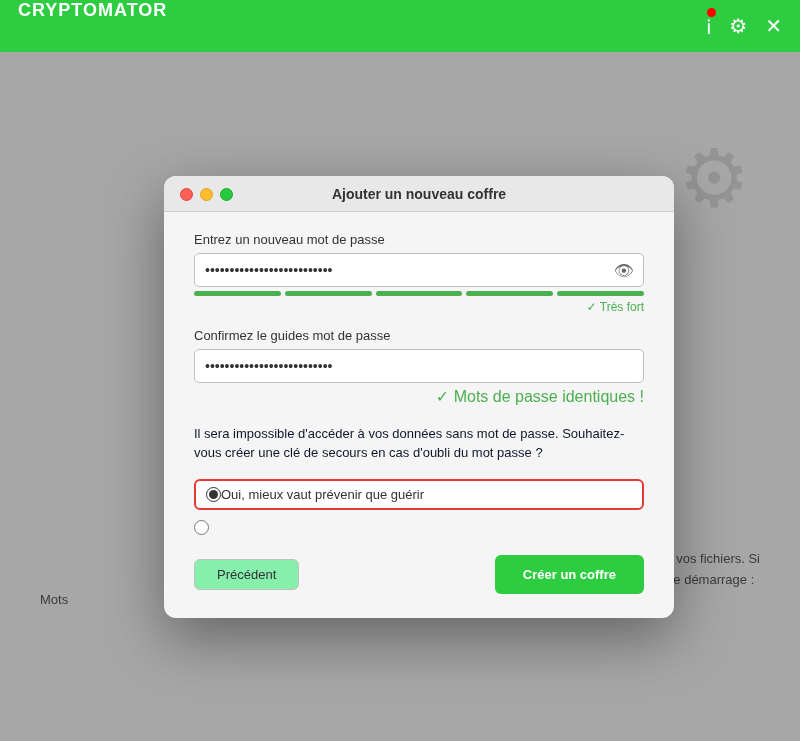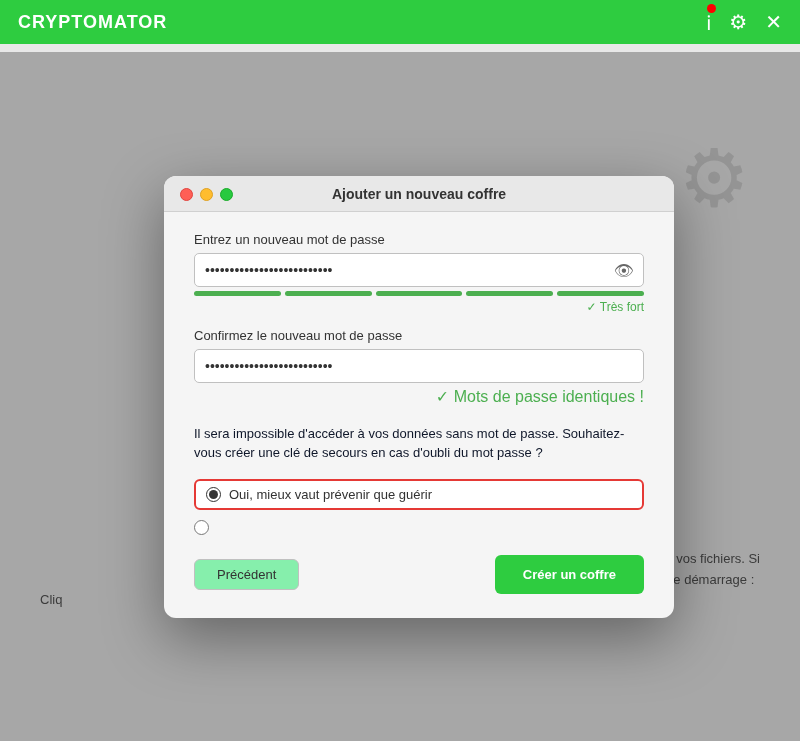--- a/index.html
+++ b/index.html
@@ -9,24 +9,23 @@
       height: 741px;
       background: #e8e8e8;
       font-family: -apple-system, BlinkMacSystemFont, 'Segoe UI', sans-serif;
       overflow: hidden;
       position: relative;
     }
 
     
     .titlebar {
       width: 100%;
-      height: 44px;
+      height: 52px;
       background: #2ecc40;
       display: flex;
-      align-items: center;
       justify-content: space-between;
       padding: 0 18px;
     }
 
     .titlebar-logo {
       color: white;
       font-weight: 900;
       font-size: 18px;
       letter-spacing: 1px;
     }
@@ -203,21 +202,21 @@
     }
 
     
     .radio-group {
       margin-bottom: 20px;
     }
 
     .radio-option {
       display: flex;
       align-items: flex-end;
-      gap: 8px;
+      gap: 0;
       margin-bottom: 10px;
       font-size: 13px;
       color: #333;
       cursor: pointer;
     }
 
     .radio-option input[type="radio"] {
       accent-color: #333;
       width: 15px;
       height: 15px;
@@ -269,21 +268,21 @@
       ℹ
       <span class="badge"></span>
     </span>
     <span class="titlebar-icon">⚙</span>
     <span class="titlebar-icon">✕</span>
   </div>
 </div>
 
 <div class="bg-content">
   <div style="position:absolute; left:40px; bottom:130px; color:#555; font-size:13px; line-height:1.6;">
-    <span>Cliq</span>
+    <span>Mots</span>
   </div>
   <div style="position:absolute; right:50px; top:80px; font-size:80px; color:#bbb; opacity:0.5;">⚙</div>
   <div style="position:absolute; right:40px; bottom:150px; color:#555; font-size:13px; line-height:1.6;">
     <div>protéger vos fichiers. Si</div>
     <div>guides de démarrage :</div>
   </div>
 </div>
 
 <div class="modal-overlay">
   <div class="modal">
@@ -307,21 +306,21 @@
 
       <div class="strength-bar">
         <div class="strength-segment"></div>
         <div class="strength-segment"></div>
         <div class="strength-segment"></div>
         <div class="strength-segment"></div>
         <div class="strength-segment"></div>
       </div>
       <div class="strength-text">✓ Très fort</div>
 
-      <div class="field-label">Confirmez le nouveau mot de passe</div>
+      <div class="field-label">Confirmez le guides mot de passe</div>
       <div class="input-wrapper">
         <input class="password-input" type="password" value="••••••••••••••••••••••••••" placeholder="••••••••••••••••••••••••••" style="">
       </div>
       <div class="match-text">✓ Mots de passe identiques !</div>
 
       <div class="info-paragraph">Il sera impossible d'accéder à vos données sans mot de passe. Souhaitez-vous créer une clé de secours en cas d'oubli du mot passe ?</div>
 
       <div class="radio-group">
         <label class="radio-option radio-option-selected">
           <input type="radio" name="recovery" checked="" style="">

